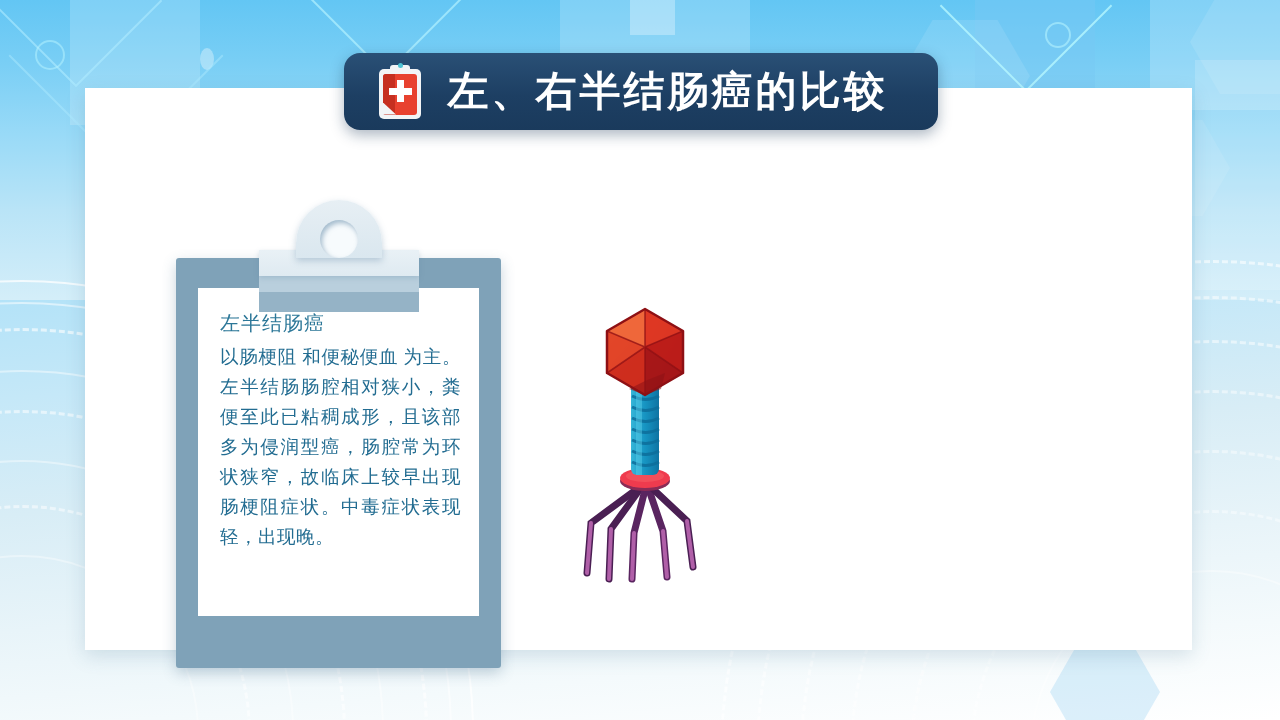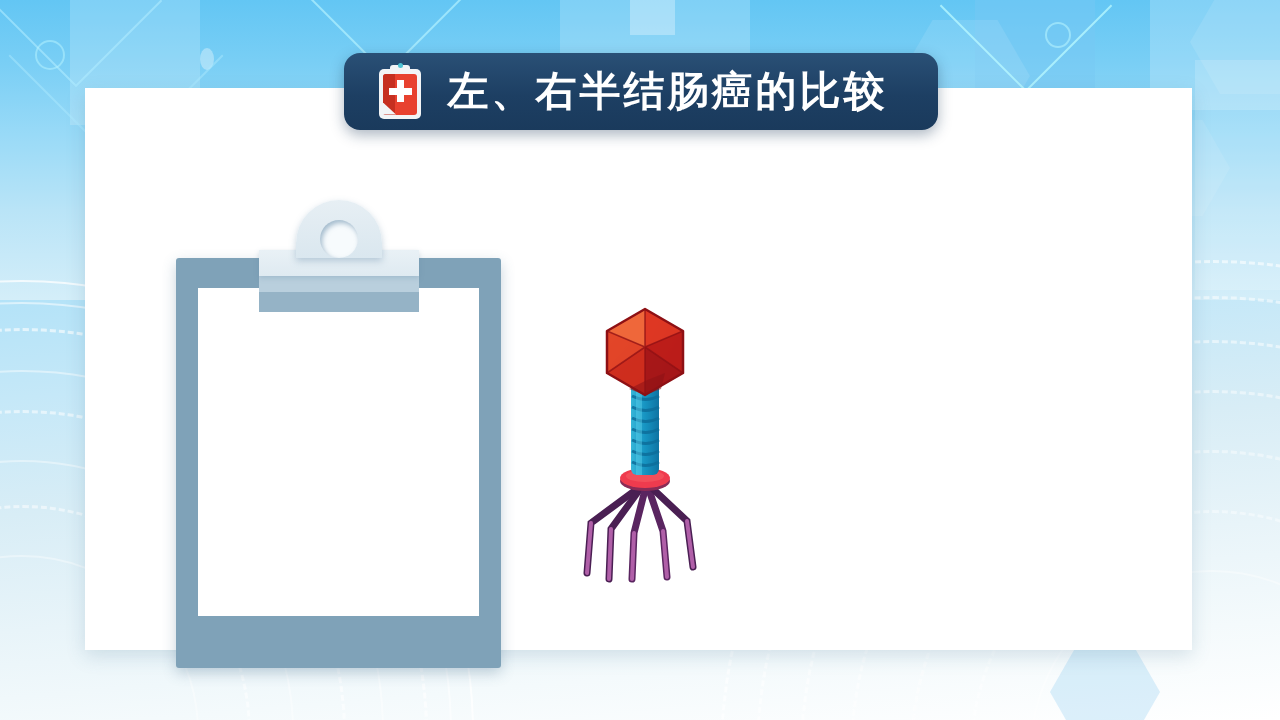--- a/index.html
+++ b/index.html
@@ -148,20 +148,24 @@
 
   <div class="clipboard" style="left:176px;top:258px;height:410px;">
     <div class="cb-frame"></div>
     <div class="cb-page"></div>
     <div class="cb-clip">
       <div class="cb-barBot"></div>
       <div class="cb-barMid"></div>
       <div class="cb-barTop"></div>
       <div class="cb-arch"></div>
       <div class="cb-hole"></div>
+    </div>
+    <div class="cb-text">
+      <div class="cb-title">左半结肠癌</div>
+      <div class="cb-body">以肠梗阻 和便秘便血 为主。左半结肠肠腔相对狭小，粪便至此已粘稠成形，且该部多为侵润型癌，肠腔常为环状狭窄，故临床上较早出现肠梗阻症状。中毒症状表现轻，出现晚。</div>
     </div>
   </div>
 
 
   <div class="phage">
     <svg width="140" height="290" viewBox="0 0 140 290" xmlns="http://www.w3.org/2000/svg">
       <defs>
         <linearGradient id="gHeadL" x1="0" y1="0" x2="1" y2="1">
           <stop offset="0" stop-color="#f05a32"></stop>
             <stop offset="1" stop-color="#d2281c"></stop>

